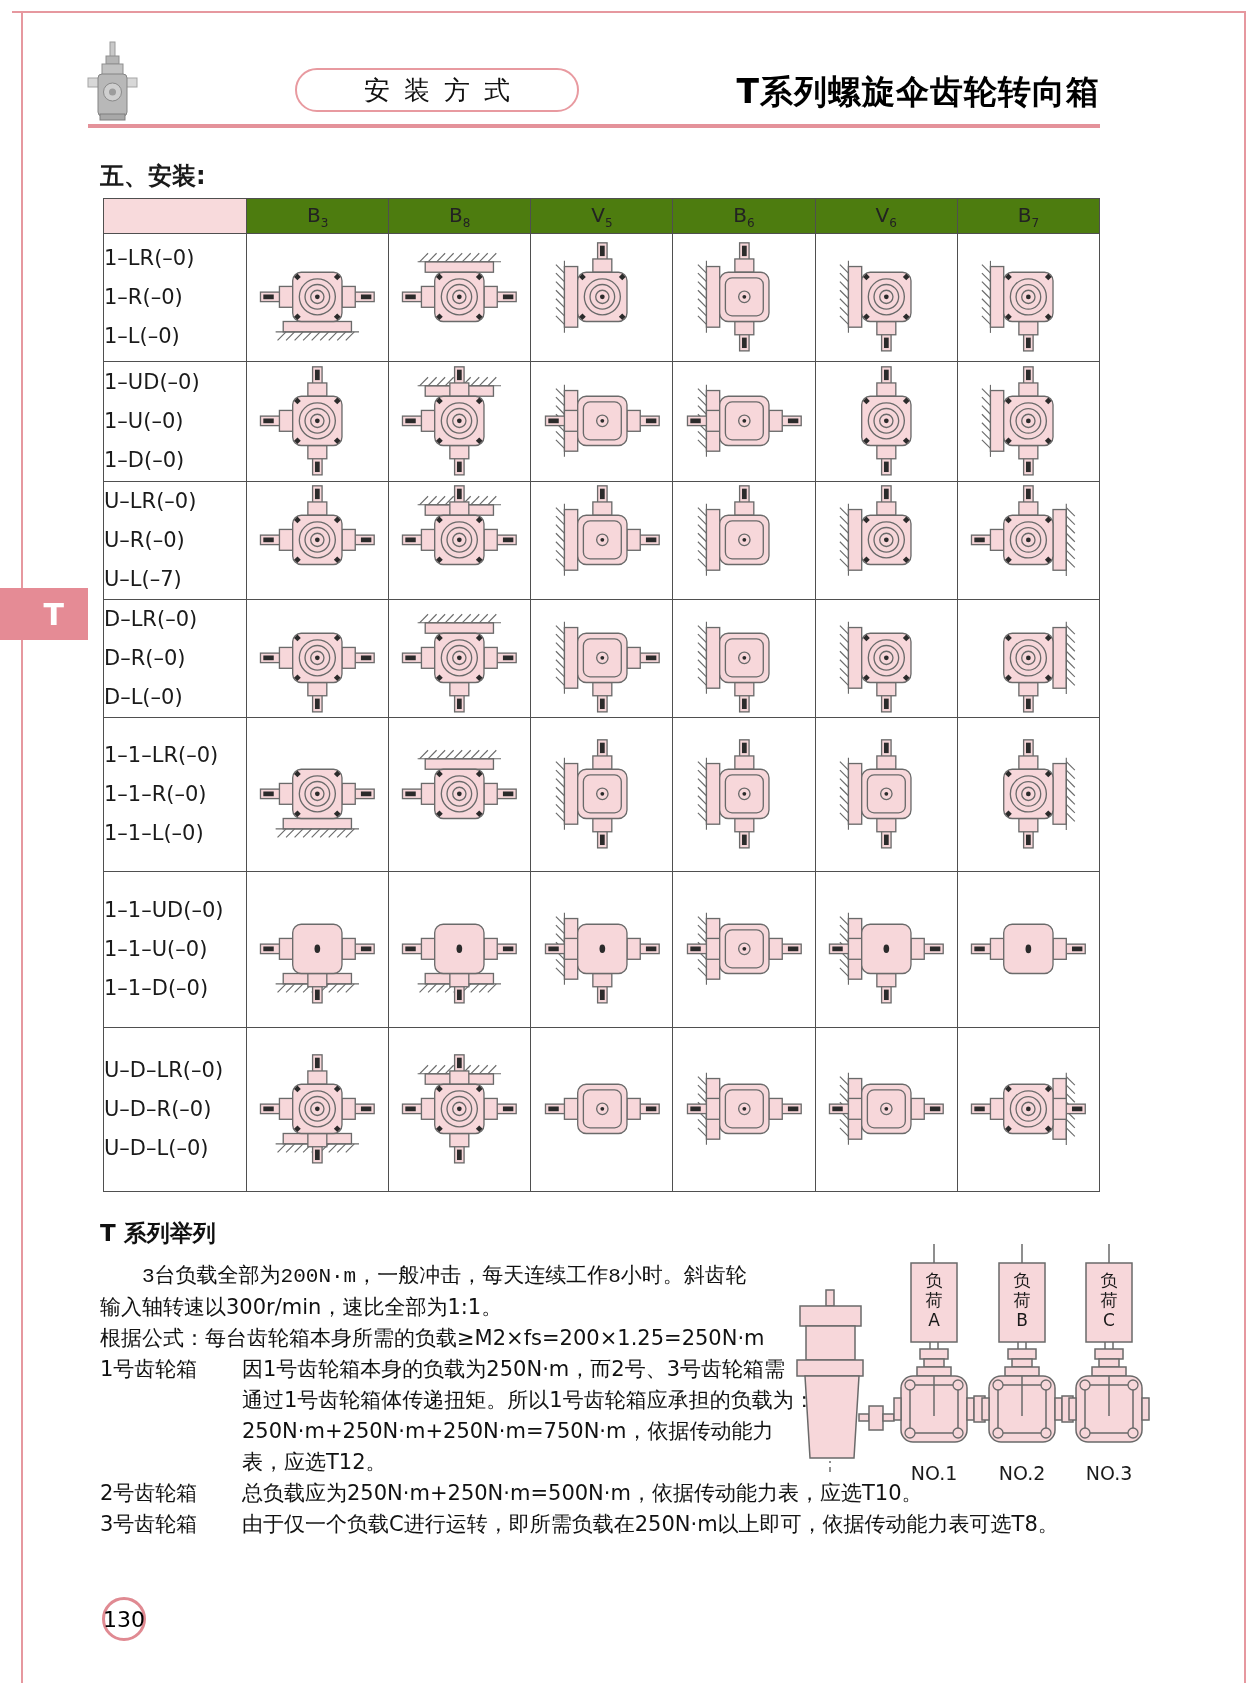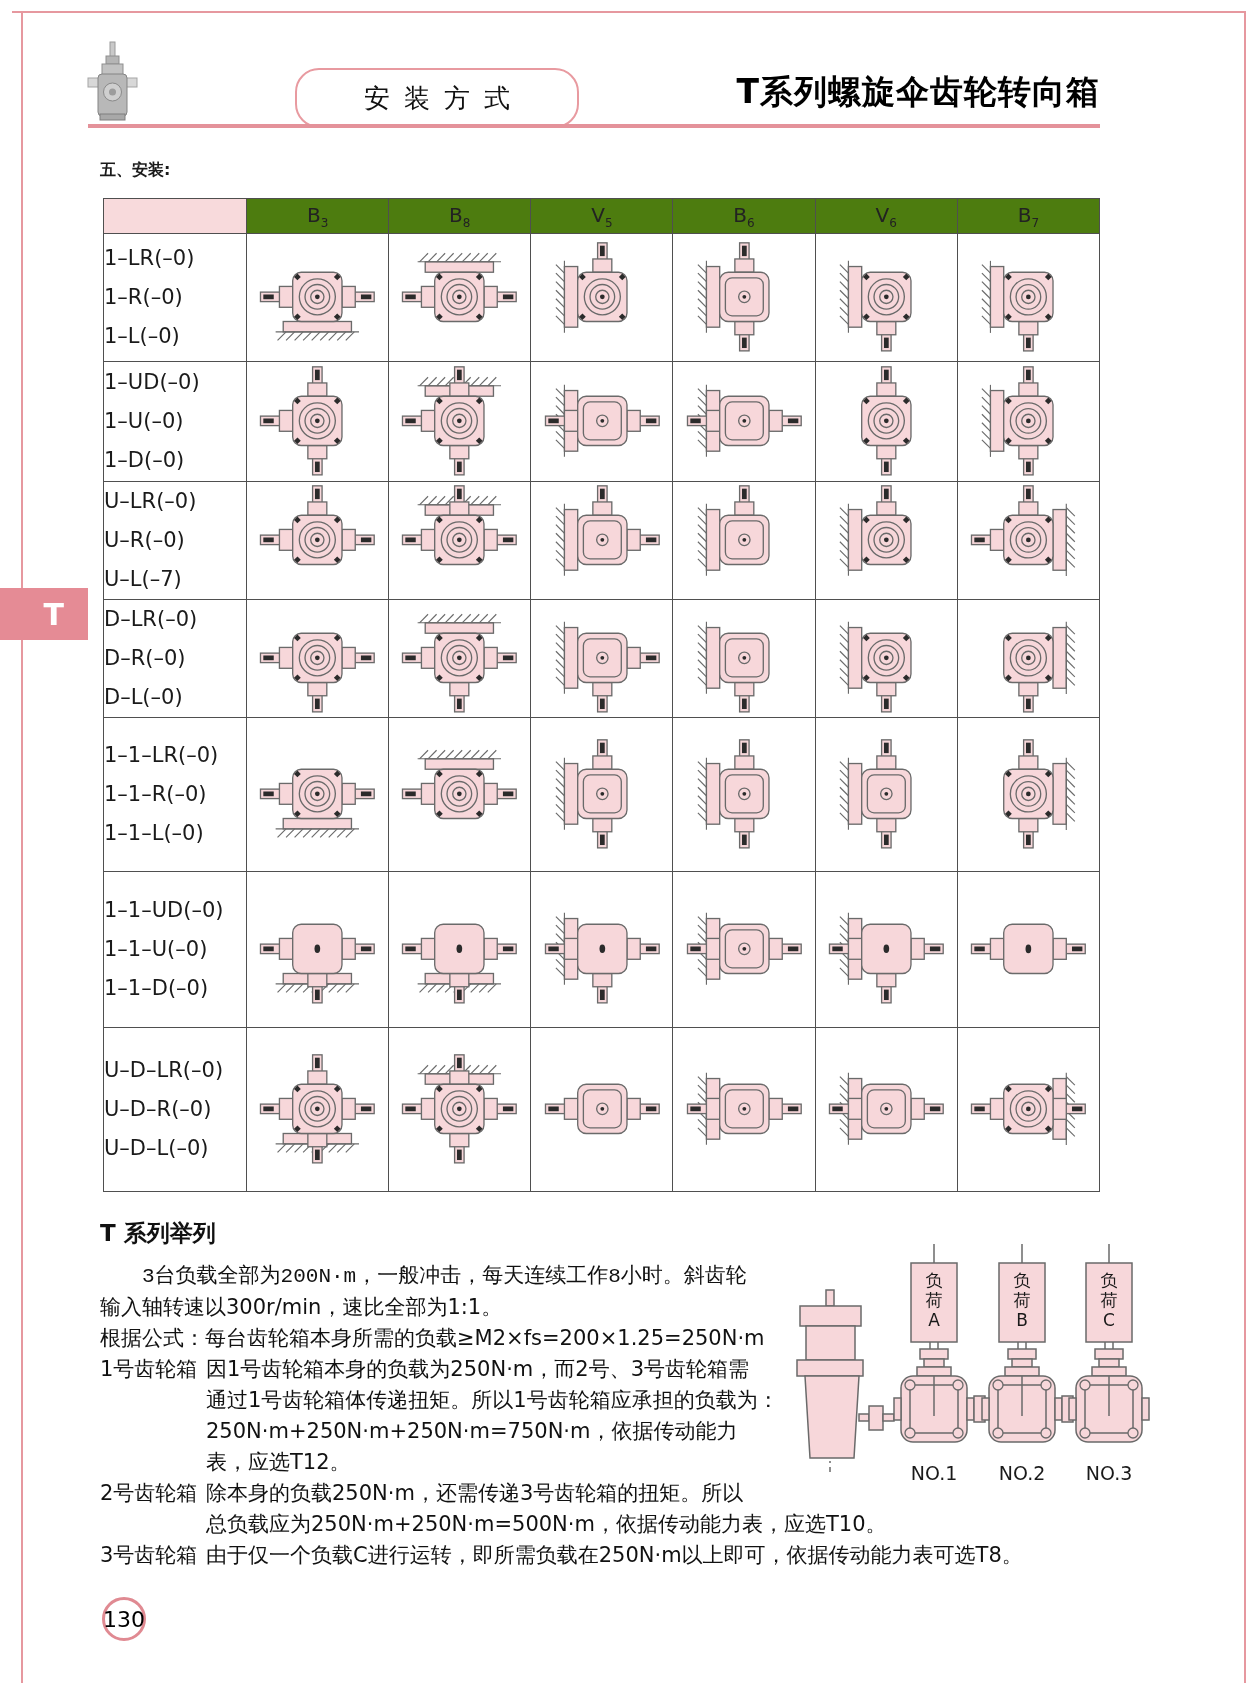--- a/index.html
+++ b/index.html
@@ -8,31 +8,31 @@
     font-family:"DejaVu Sans","Liberation Sans",sans-serif;color:#1a1a1a;overflow:hidden;
   }
   
   .frame-top{position:absolute;left:12px;top:11px;width:1234px;height:2px;background:#e6989f;}
   .frame-left{position:absolute;left:21px;top:11px;width:2px;height:1672px;background:#e6989f;}
   .frame-right{position:absolute;left:1244px;top:11px;width:2px;height:1672px;background:#e6989f;}
 
   
   .logo{position:absolute;left:84px;top:40px;width:58px;height:82px;}
   .badge{
-    position:absolute;left:295px;top:68px;width:284px;height:60px;border:2px solid #e89aa0;
+    position:absolute;left:295px;top:68px;width:284px;height:44px;border:2px solid #e89aa0;
     border-radius:24px;display:flex;align-items:center;justify-content:center;
     font-size:26px;letter-spacing:14px;padding-left:14px;box-sizing:border-box;color:#111;
   }
   .title{
     position:absolute;left:640px;top:70px;width:460px;text-align:right;
     font-size:33px;font-weight:700;color:#000;letter-spacing:1px;white-space:nowrap;
   }
   .rule{position:absolute;left:88px;top:124px;width:1012px;height:4px;background:#e4929a;}
 
-  .section-heading{position:absolute;left:100px;top:160px;font-size:16px;font-weight:600;color:#1a1a1a;}
+  .section-heading{position:absolute;left:100px;top:160px;font-size:24px;font-weight:600;color:#1a1a1a;}
 
   
   table.mount{
     position:absolute;left:103px;top:198px;width:997px;border-collapse:collapse;table-layout:fixed;
     border:1.5px solid #4f4f4f;
   }
   table.mount th,table.mount td{border:1px solid #4f4f4f;padding:0;}
   table.mount thead th{
     height:34px;background:#4d7c0f;font-size:20px;font-weight:400;color:#222;text-align:center;vertical-align:middle;
   }
@@ -50,21 +50,21 @@
     position:absolute;left:0;top:588px;width:88px;height:52px;background:#e58b95;color:#fff;
     display:flex;align-items:center;justify-content:flex-end;padding-right:24px;box-sizing:border-box;
     font-size:30px;font-weight:700;
   }
 
   
   .example{position:absolute;left:100px;top:1218px;width:1080px;font-size:21px;line-height:31px;color:#111;}
   .example h3{margin:0 0 12px 0;font-size:23px;font-weight:600;color:#111;}
   .example p{margin:0;}
   .example .indent{text-indent:2em;font-family:Liberation Mono, monospace;}
-  .item{display:flex;}
+  .item{display:flex;gap:36px;}
   .item .term{width:106px;flex:none;}
   .item .desc{flex:1;}
 
   
   .diagram{position:absolute;left:733px;top:1192px;width:445px;height:300px;}
   .diagram svg{width:100%;height:100%;}
 
   
   .pagenum{
     position:absolute;left:102px;top:1597px;width:44px;height:44px;border:3px solid #e08a92;border-radius:50%;
@@ -1150,21 +1150,20 @@
           <div class="desc">
             <div>因1号齿轮箱本身的负载为250N·m，而2号、3号齿轮箱需</div>
             <div>通过1号齿轮箱体传递扭矩。所以1号齿轮箱应承担的负载为：</div>
             <div>250N·m+250N·m+250N·m=750N·m，依据传动能力</div>
             <div>表，应选T12。</div>
           </div>
         </div>
         <div class="item">
           <div class="term">2号齿轮箱</div>
           <div class="desc">
-            <div>除本身的负载250N·m，还需传递3号齿轮箱的扭矩。所以</div>
             <div>总负载应为250N·m+250N·m=500N·m，依据传动能力表，应选T10。</div>
           </div>
         </div>
         <div class="item">
           <div class="term">3号齿轮箱</div>
           <div class="desc">
             <div>由于仅一个负载C进行运转，即所需负载在250N·m以上即可，依据传动能力表可选T8。</div>
           </div>
         </div>
       </div>

